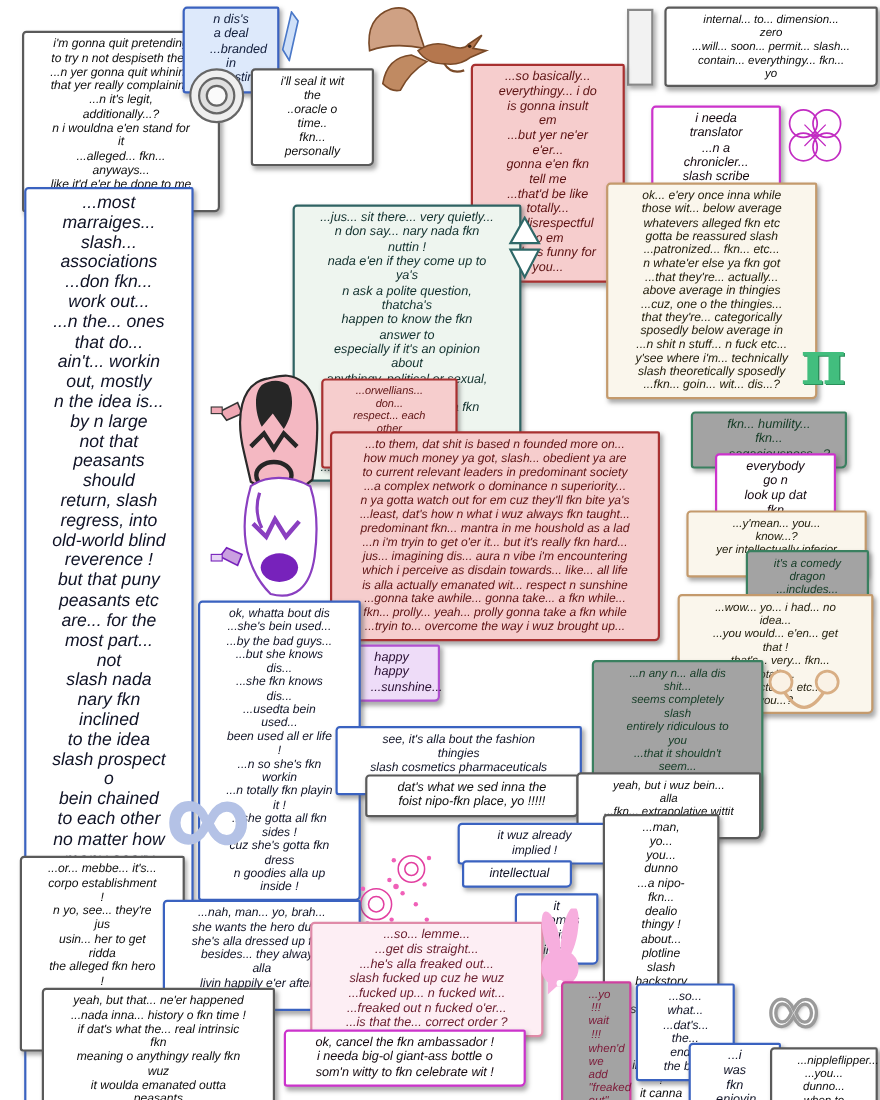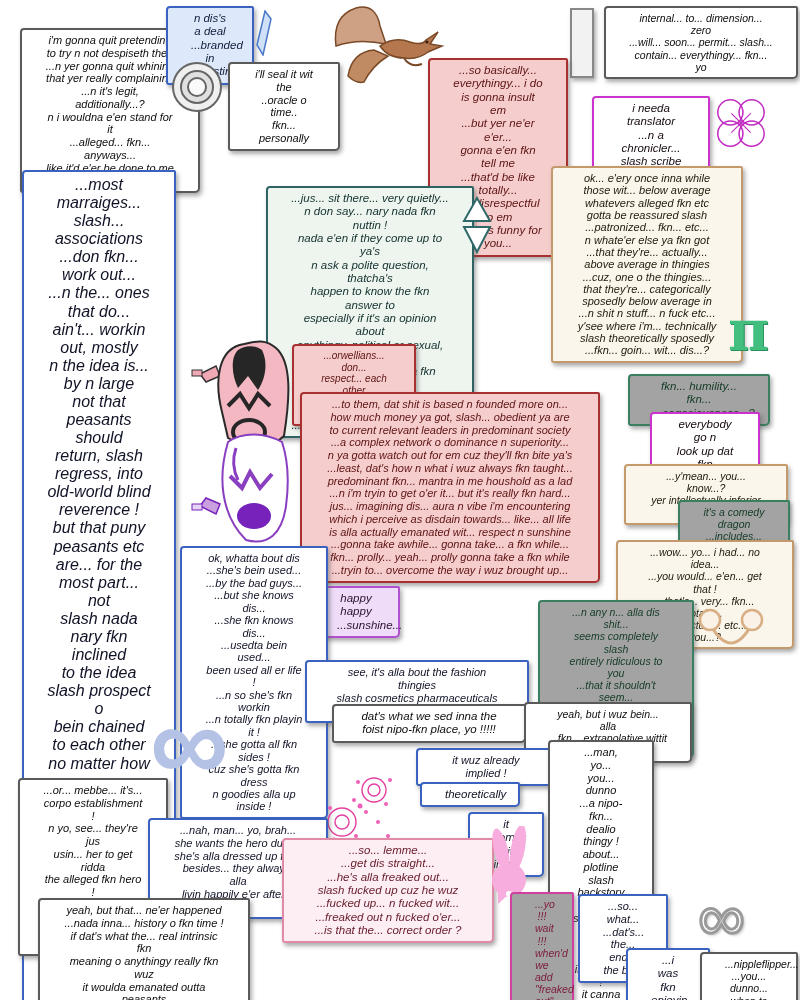--- a/index.html
+++ b/index.html
@@ -246,21 +246,21 @@
 cuz she's gotta fkn dress
 n goodies alla up inside !</div>
 
   <div class="bubble blue" style="left:305px;top:660px;width:224px;font-size:11px">see, it's alla bout the fashion thingies
 slash cosmetics pharmaceuticals yo !</div>
   <div class="bubble gray" style="left:332px;top:704px;width:194px">dat's what we sed inna the
 foist nipo-fkn place, yo !!!!!</div>
   <div class="bubble gray" style="left:524px;top:702px;width:168px;font-size:10.5px">yeah, but i wuz bein... alla
 ...fkn... extrapolative wittit !</div>
   <div class="bubble blue" style="left:416px;top:748px;width:140px;font-size:11px">it wuz already implied !</div>
-  <div class="bubble blue" style="left:420px;top:782px;width:100px">theoretically</div>
+  <div class="bubble blue" style="left:420px;top:782px;width:100px">intellectual</div>
   <div class="bubble blue" style="left:468px;top:812px;width:76px">it comes
 wit irony</div>
 
   <div class="glyph" style="left:150px;top:688px;font-size:110px;color:#b4c2e6;font-weight:bold">∞</div>
 
   <div class="bubble gray" style="left:18px;top:778px;width:150px;font-size:11px">...or... mebbe... it's...
 corpo establishment !
 n yo, see... they're jus
 usin... her to get ridda
 the alleged fkn hero !
@@ -332,20 +332,23 @@
     <circle cx="31" cy="68" r="3" fill="#fff"></circle>
   </svg>
 
   <div class="bubble pinkbright" style="left:482px;top:892px;width:64px;font-size:10.5px">...yo !!!
 wait !!!
 when'd
 we add
 "freaked
 out" !?!?!</div>
 
+  <div class="bubble magenta" style="left:258px;top:936px;width:220px">ok, cancel the fkn ambassador !
+i needa big-ol giant-ass bottle o
+som'n witty to fkn celebrate wit !</div>
 
   <div class="bubble gray" style="left:38px;top:898px;width:212px;font-size:11px">yeah, but that... ne'er happened
 ...nada inna... history o fkn time !
 if dat's what the... real intrinsic fkn
 meaning o anythingy really fkn wuz
 it woulda emanated outta peasants
 silly hippie fkn minds n alla out into
 ...manifestation o reality n shit etc...</div>
 
   <div class="bubble blue" style="left:578px;top:894px;width:90px;font-size:11px">...so... what...

